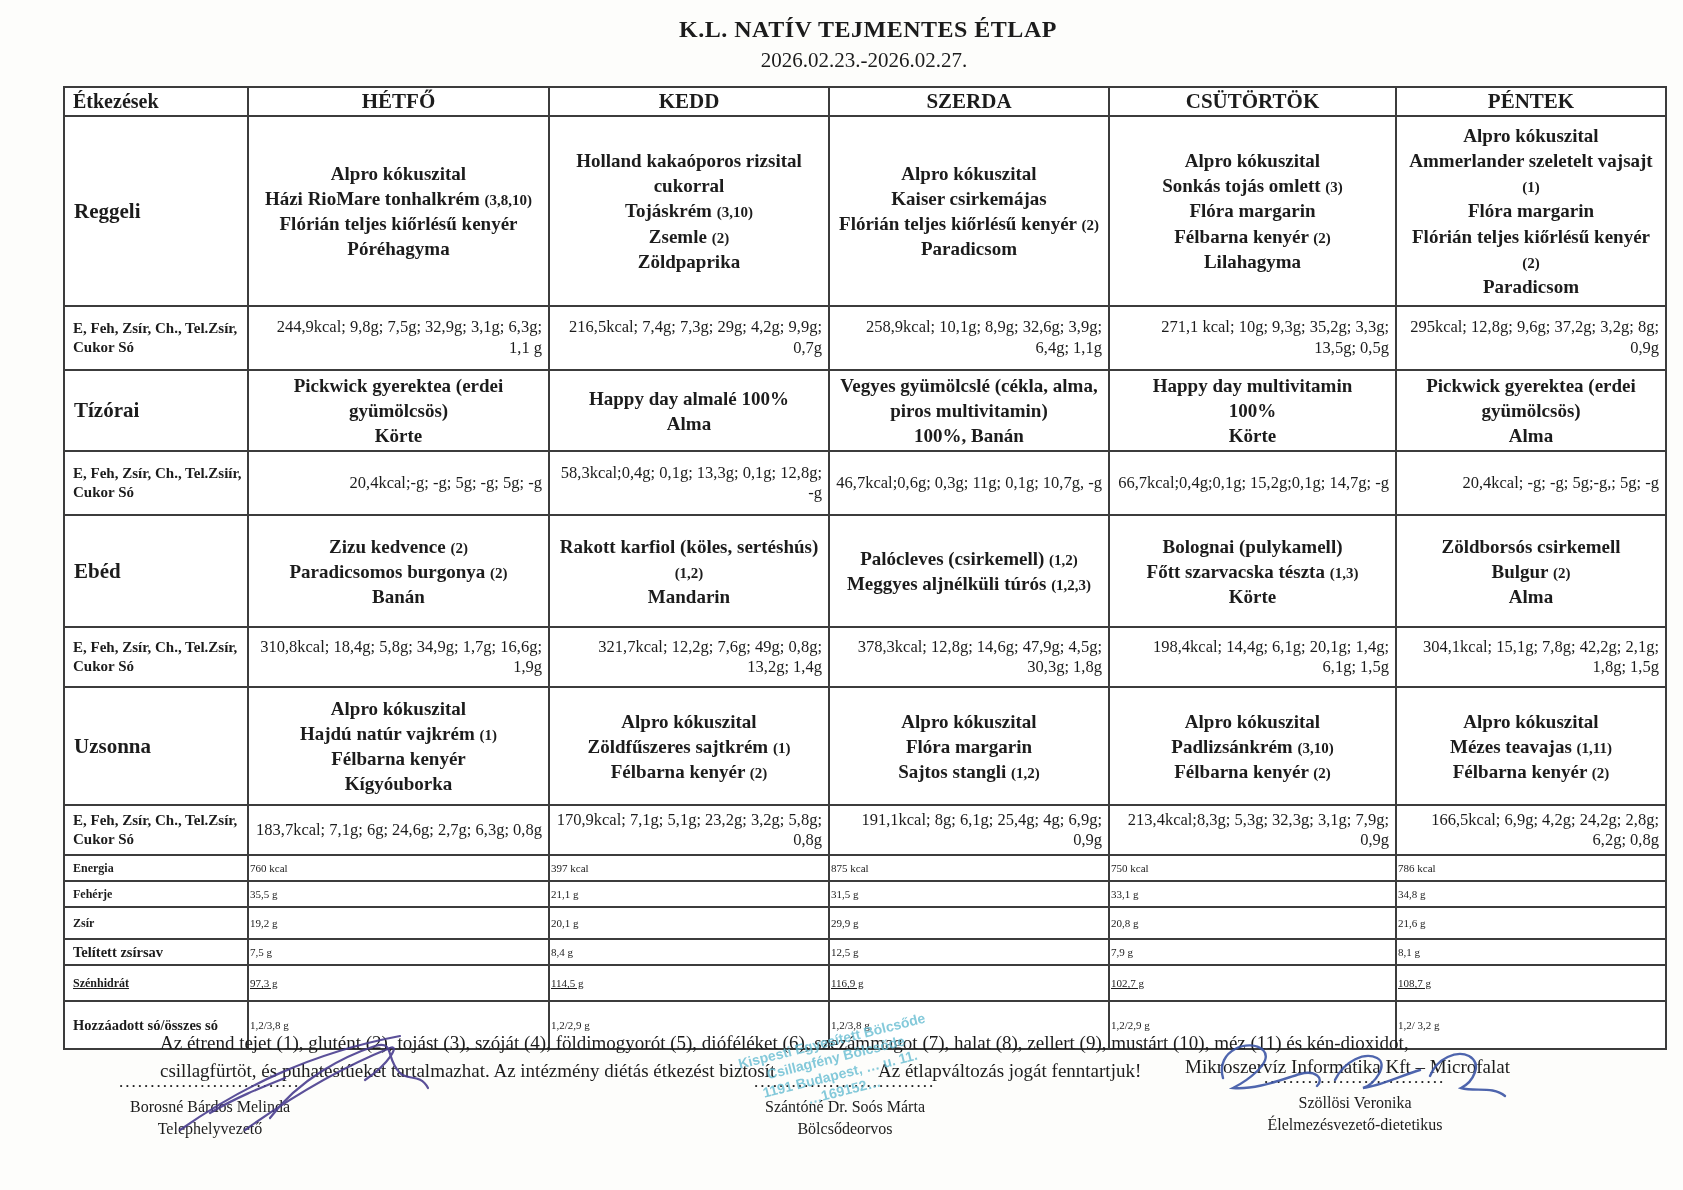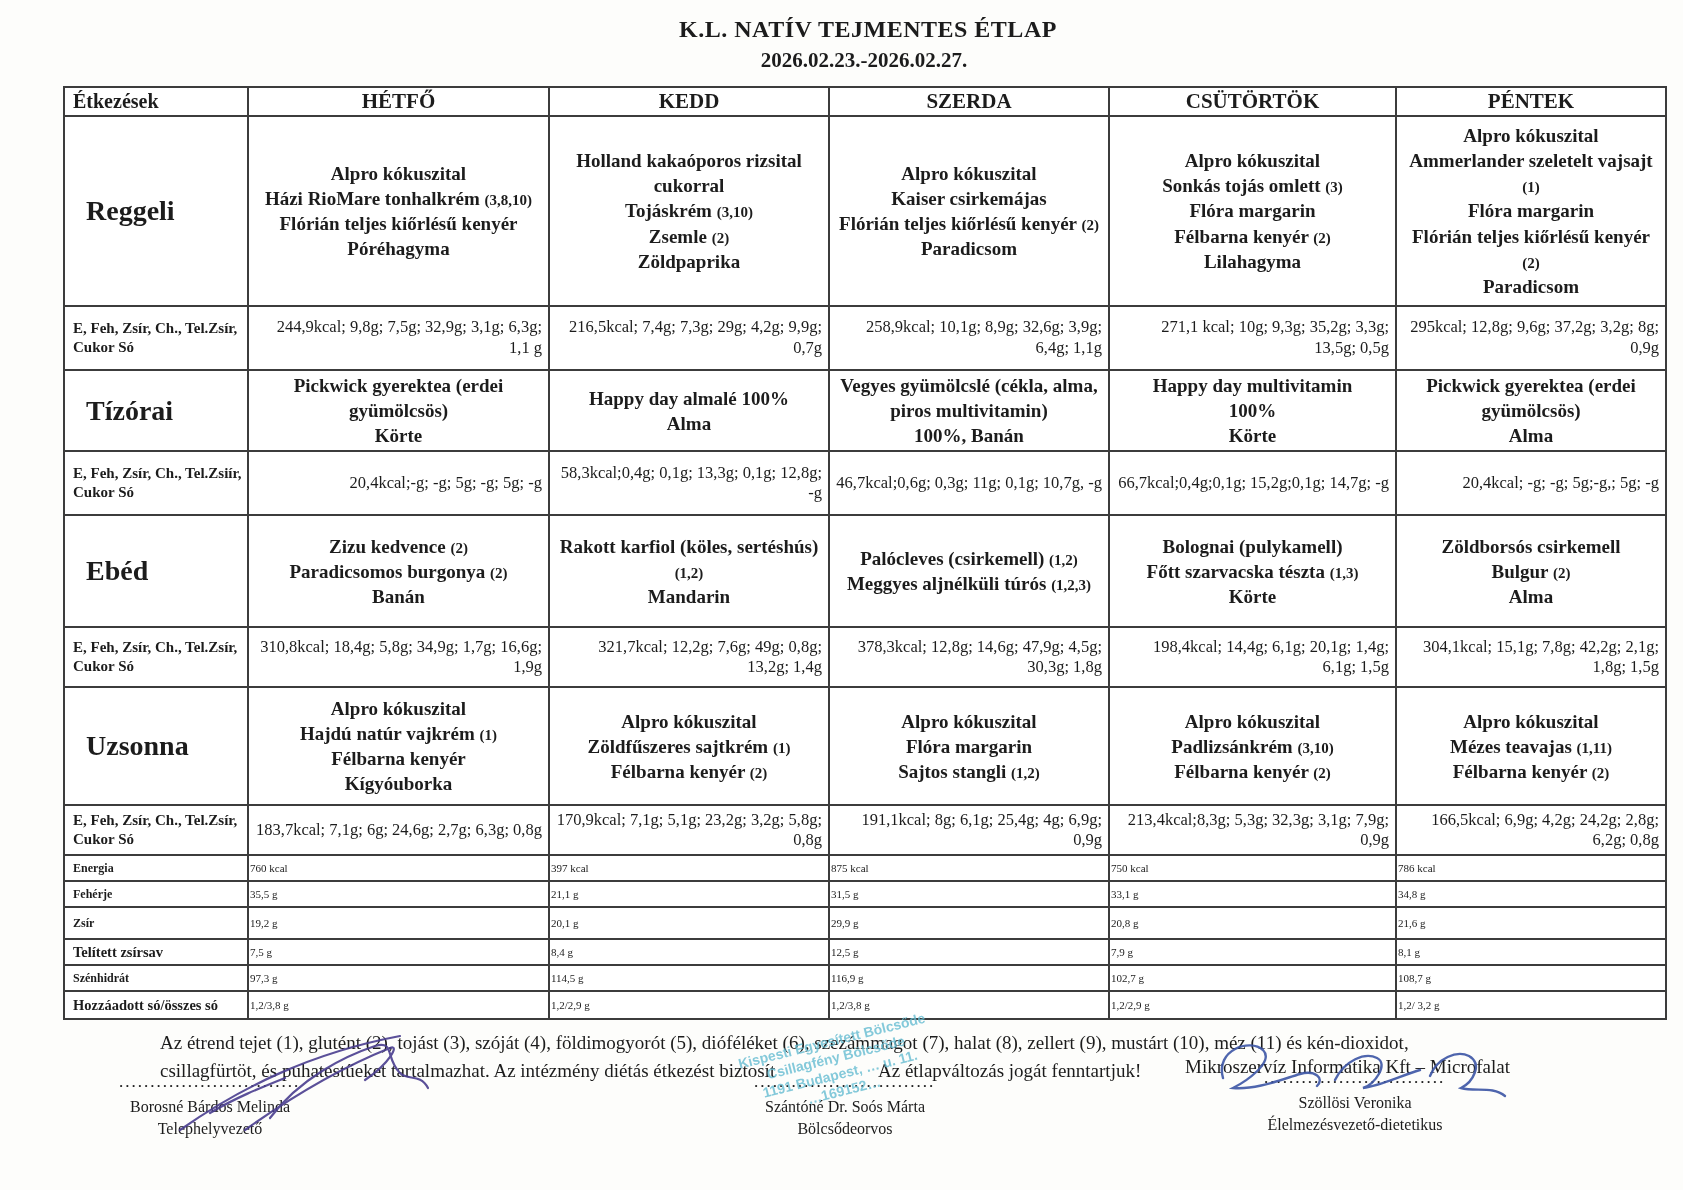--- a/index.html
+++ b/index.html
@@ -7,32 +7,32 @@
     position:relative;width:1683px;height:1190px;margin:0 auto;
     background:#fdfdfb;color:#1c1c1c;overflow:hidden;
     font-family:"Liberation Serif","DejaVu Serif",serif;
   }
   .title{
     position:absolute;left:67px;top:16px;width:1602px;text-align:center;
     font-size:24px;font-weight:bold;letter-spacing:.5px;
   }
   .subtitle{
     position:absolute;left:63px;top:48px;width:1602px;text-align:center;
-    font-size:21px;font-weight:bold;
+    font-size:21px;font-weight:normal;
   }
   table.menu{
     position:absolute;left:63px;top:86px;border-collapse:collapse;table-layout:fixed;
     background:#fff;
   }
   table.menu th,table.menu td{
     border:2px solid #3c3c3c;vertical-align:middle;overflow:hidden;
   }
   tr.head th{font-size:21px;font-weight:bold;text-align:center;padding:1px 2px;margin-left:32px;}
   tr.head th.corner{text-align:left;padding-left:8px;font-size:20px;}
-  th.meal-name{font-size:28px;font-weight:bold;text-align:left;padding-left:21px;}
+  th.meal-name{font-size:21px;font-weight:bold;text-align:left;padding-left:9px;}
   td.menu-cell{text-align:center;font-size:19px;font-weight:bold;line-height:1.32;padding:2px 6px;}
   td.menu-cell .alg,.menu-cell .alg{font-size:15px;font-weight:bold;}
   th.nutri-label{font-size:15px;font-weight:bold;text-align:left;padding-left:8px;line-height:1.25;margin-top:15px;}
   td.nutri-val{text-align:right;font-size:16.5px;font-weight:normal;line-height:1.25;padding:1px 6px;}
   th.sum-label{font-size:12px;font-weight:bold;text-align:left;padding-left:8px;line-height:1.05;}
   th.sum-label.small{font-size:14.5px;}
   td.sum-val{text-align:left;font-size:11px;font-weight:normal;}
   .footer-line{position:absolute;font-size:19px;line-height:28px;}
   .allergen{left:160px;top:1029px;width:1290px;}
   .change-note{left:878px;top:1057px;}
@@ -251,29 +251,29 @@
           <td class="sum-val">21,6 g</td>
         </tr>
         <tr style="height: 26px;">
           <th class="sum-label small">Telített zsírsav</th>
           <td class="sum-val">7,5 g</td>
           <td class="sum-val">8,4 g</td>
           <td class="sum-val">12,5 g</td>
           <td class="sum-val">7,9 g</td>
           <td class="sum-val">8,1 g</td>
         </tr>
-        <tr style="height: 26px;">
+        <tr style="height: 36px; text-decoration: underline;">
           <th class="sum-label">Szénhidrát</th>
           <td class="sum-val">97,3 g</td>
           <td class="sum-val">114,5 g</td>
           <td class="sum-val">116,9 g</td>
           <td class="sum-val">102,7 g</td>
           <td class="sum-val">108,7 g</td>
         </tr>
-        <tr style="height: 28px;">
+        <tr style="height: 48px;">
           <th class="sum-label small">Hozzáadott só/összes só</th>
           <td class="sum-val">1,2/3,8 g</td>
           <td class="sum-val">1,2/2,9 g</td>
           <td class="sum-val">1,2/3,8 g</td>
           <td class="sum-val">1,2/2,9 g</td>
           <td class="sum-val">1,2/ 3,2 g</td>
         </tr>
       </tbody>
   </table>
 

